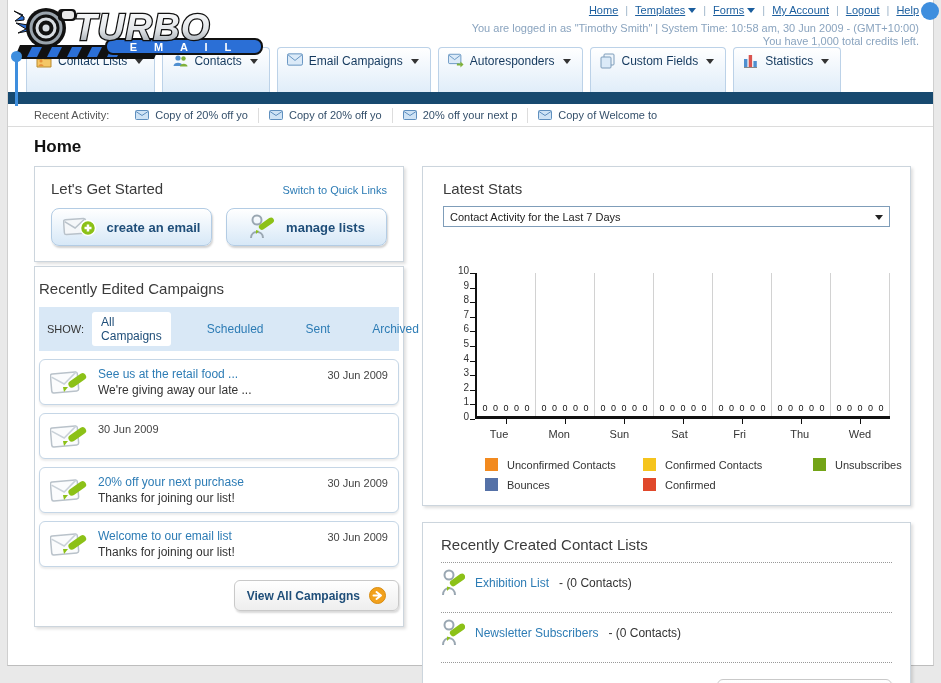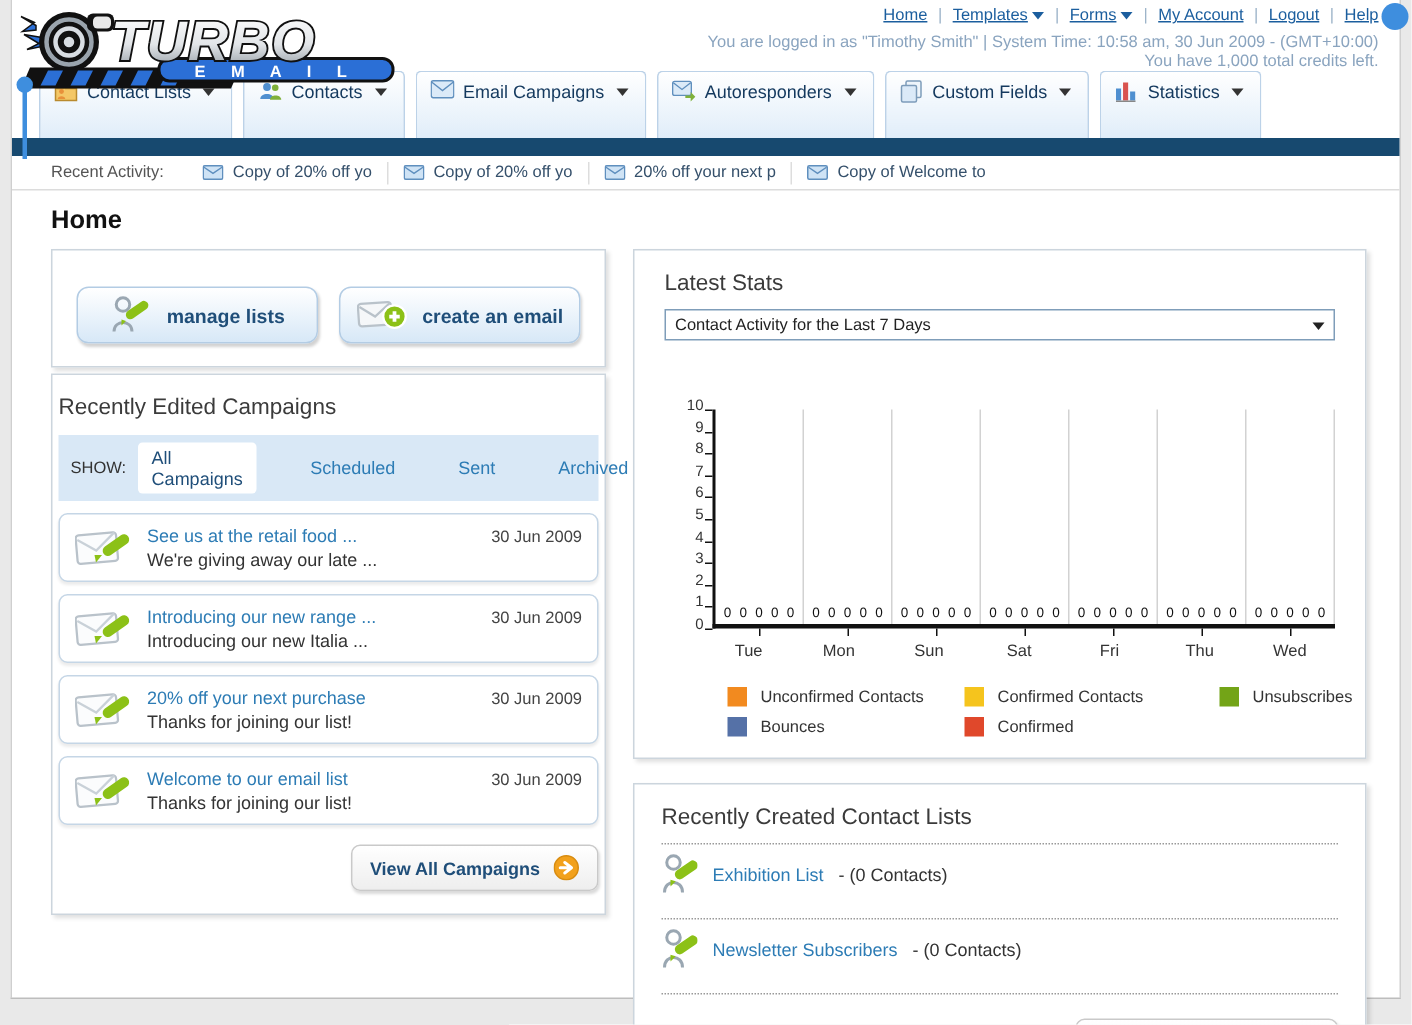--- a/index.html
+++ b/index.html
@@ -307,43 +307,47 @@
         </div>
       </div>
   </div>
 
   <h1 class="page-title">Home</h1>
 
   <div class="columns">
 
     <div class="col-left">
       <section class="panel get-started">
+        <div class="gs-head">
+          <span class="panel-title">Let's Get Started</span>
+          <span class="gs-link">Switch to Quick Links</span>
+        </div>
         <div class="gs-buttons">
+          <div class="gs-btn">
+            <span class="icon-wrap">
+              <svg width="34" height="24" viewBox="0 0 34 24">
+                <rect x="1" y="4" width="22" height="15" rx="2" fill="#f5f7f9" stroke="#b9c2ca" stroke-width="1.5" transform="rotate(-4 12 12)"></rect>
+                <path d="M2 6 L12 13 L22 5" fill="none" stroke="#b9c2ca" stroke-width="1.5" transform="rotate(-4 12 12)"></path>
+                <circle cx="25" cy="13" r="7.5" fill="#8cc117" stroke="#fff" stroke-width="1.5"></circle>
+                <path d="M25 9.5 V16.5 M21.5 13 H28.5" stroke="#fff" stroke-width="2.5"></path>
+              </svg>
+            </span>
+            <span>create an email</span>
+          </div>
           <div class="gs-btn">
             <span class="icon-wrap">
               <svg width="28" height="26" viewBox="0 0 28 26">
                 <circle cx="9" cy="6" r="4.5" fill="none" stroke="#9aa7b2" stroke-width="2"></circle>
                 <path d="M3 24 C3 16 15 16 15 24" fill="none" stroke="#9aa7b2" stroke-width="2"></path>
                 <rect x="10" y="7" width="17" height="6" rx="3" transform="rotate(-35 18 10)" fill="#8cc117"></rect>
                 <path d="M8 20 L11 17 L8 16 Z" fill="#8cc117"></path>
               </svg>
             </span>
             <span>manage lists</span>
           </div>
-          <div class="gs-btn">
-            <span class="icon-wrap">
-              <svg width="34" height="24" viewBox="0 0 34 24">
-                <rect x="1" y="4" width="22" height="15" rx="2" fill="#f5f7f9" stroke="#b9c2ca" stroke-width="1.5" transform="rotate(-4 12 12)"></rect>
-                <path d="M2 6 L12 13 L22 5" fill="none" stroke="#b9c2ca" stroke-width="1.5" transform="rotate(-4 12 12)"></path>
-                <circle cx="25" cy="13" r="7.5" fill="#8cc117" stroke="#fff" stroke-width="1.5"></circle>
-                <path d="M25 9.5 V16.5 M21.5 13 H28.5" stroke="#fff" stroke-width="2.5"></path>
-              </svg>
-            </span>
-            <span>create an email</span>
-          </div>
         </div>
       </section>
 
       <section class="panel campaigns">
         <div class="panel-title">Recently Edited Campaigns</div>
         <div class="filter-bar">
           <span class="show-label">SHOW:</span>
           <span id="filter-tabs" style="display:flex;align-items:center;gap:20px;">
               <span class="filter active">All Campaigns</span>
               <span class="filter">Scheduled</span>
@@ -369,24 +373,20 @@
             </div>
             <div class="camp-card">
               <span class="icon-wrap">
                 <svg width="38" height="30" viewBox="0 0 38 30">
                   <rect x="1" y="6" width="27" height="19" rx="2" fill="#fbfcfd" stroke="#b9c2ca" stroke-width="1.5" transform="rotate(-5 14 15)"></rect>
                   <path d="M2 9 L14 17 L27 6" fill="none" stroke="#c9d1d8" stroke-width="1.5" transform="rotate(-5 14 15)"></path>
                   <rect x="17" y="10" width="20" height="7" rx="3.5" transform="rotate(-35 27 13)" fill="#8cc117"></rect>
                   <path d="M14 25 L18 20 L13 20 Z" fill="#8cc117"></path>
                 </svg>
               </span>
-              <div class="camp-text">
-                <div class="camp-title">Introducing our new range ...</div>
-                <div class="camp-sub">Introducing our new Italia ...</div>
-              </div>
               <span class="camp-date">30 Jun 2009</span>
             </div>
             <div class="camp-card">
               <span class="icon-wrap">
                 <svg width="38" height="30" viewBox="0 0 38 30">
                   <rect x="1" y="6" width="27" height="19" rx="2" fill="#fbfcfd" stroke="#b9c2ca" stroke-width="1.5" transform="rotate(-5 14 15)"></rect>
                   <path d="M2 9 L14 17 L27 6" fill="none" stroke="#c9d1d8" stroke-width="1.5" transform="rotate(-5 14 15)"></path>
                   <rect x="17" y="10" width="20" height="7" rx="3.5" transform="rotate(-35 27 13)" fill="#8cc117"></rect>
                   <path d="M14 25 L18 20 L13 20 Z" fill="#8cc117"></path>
                 </svg>

